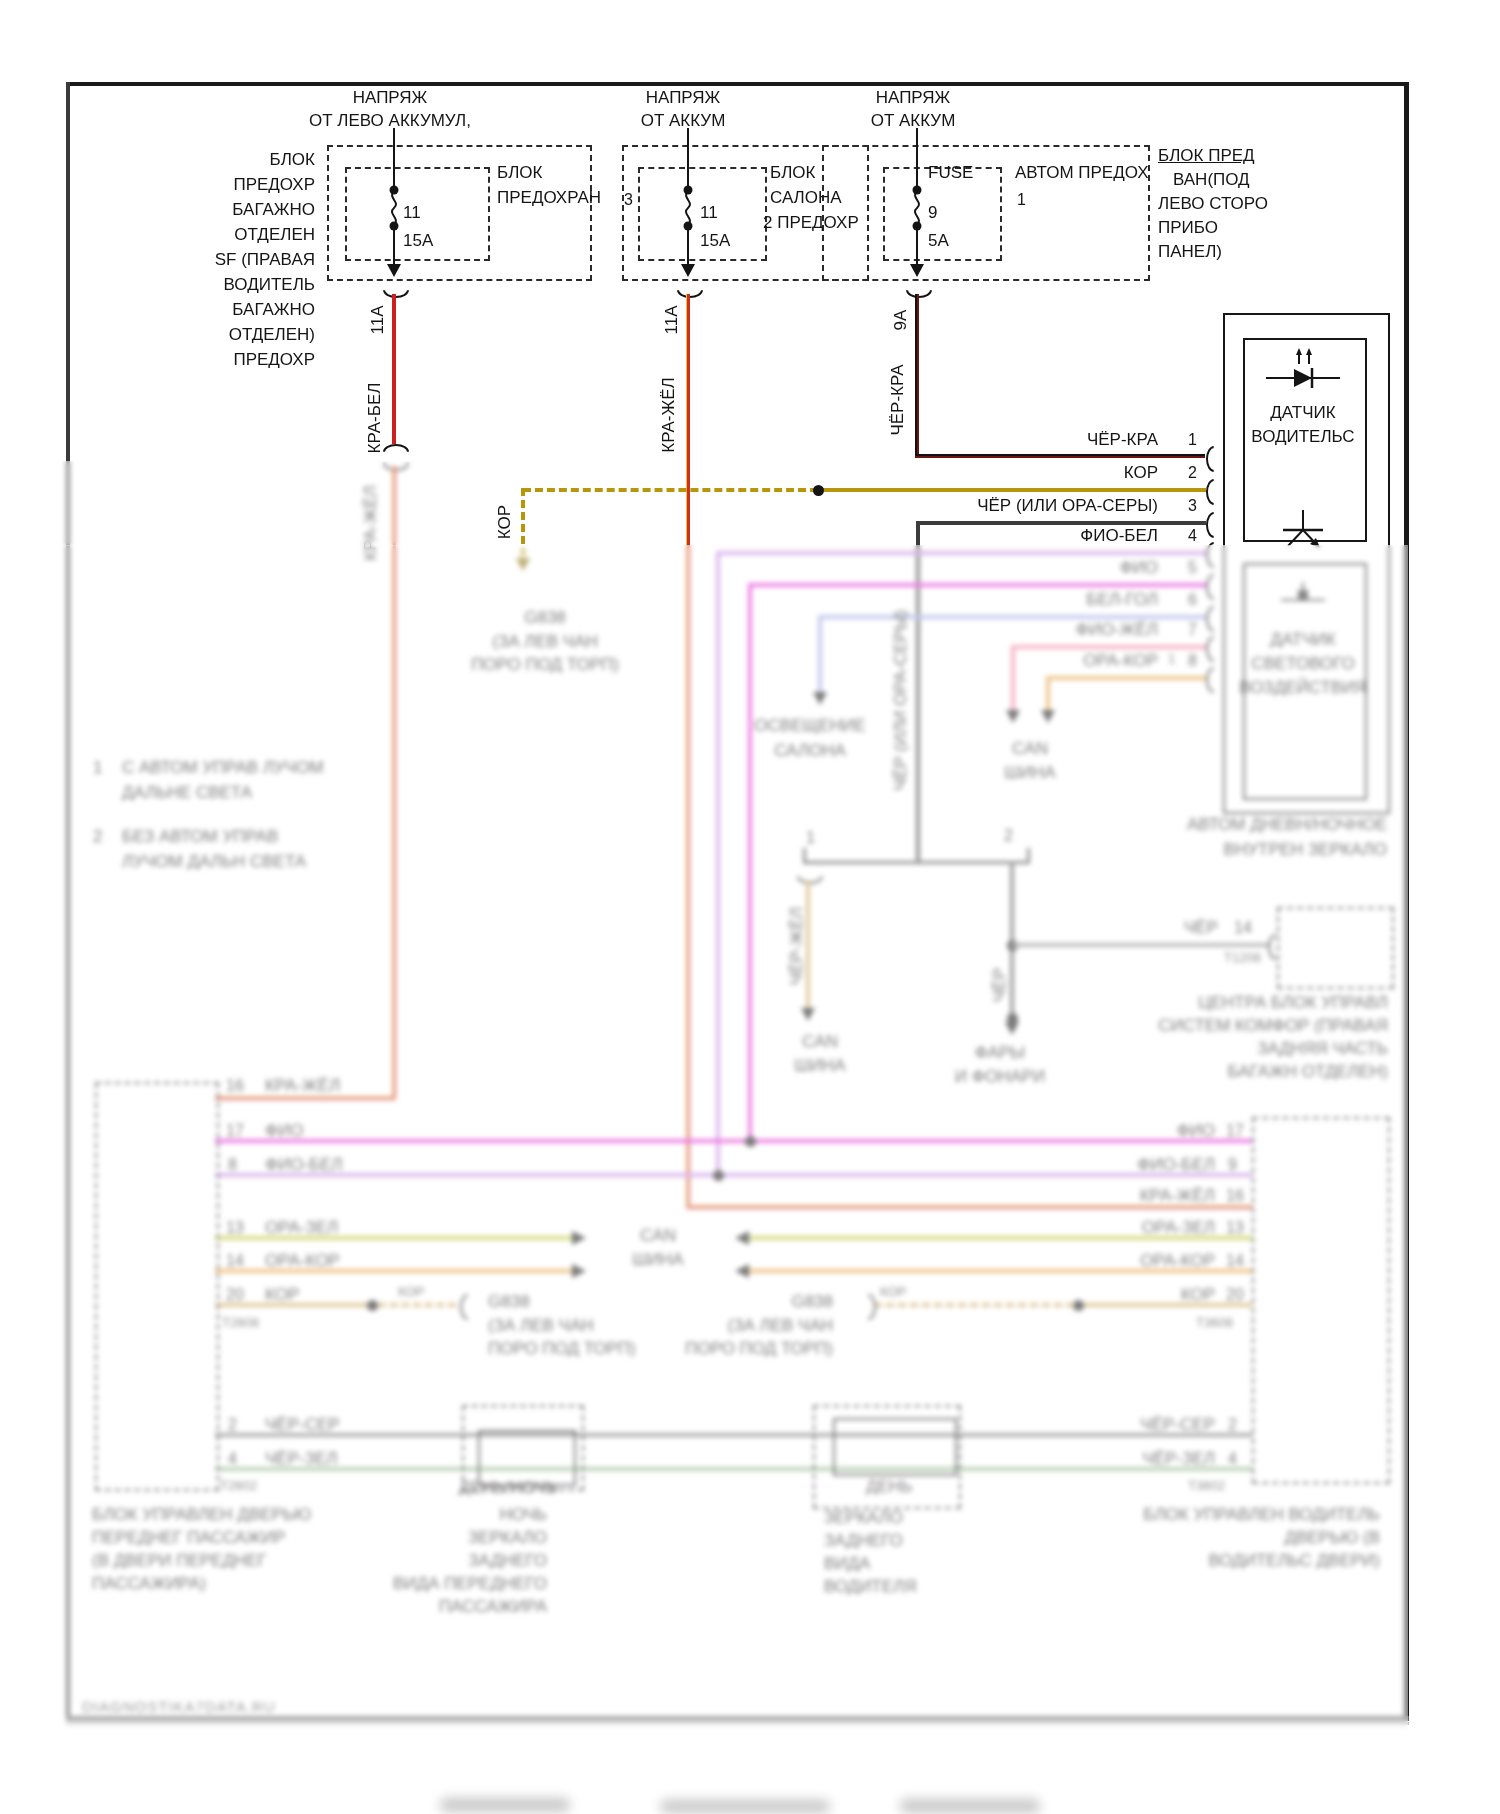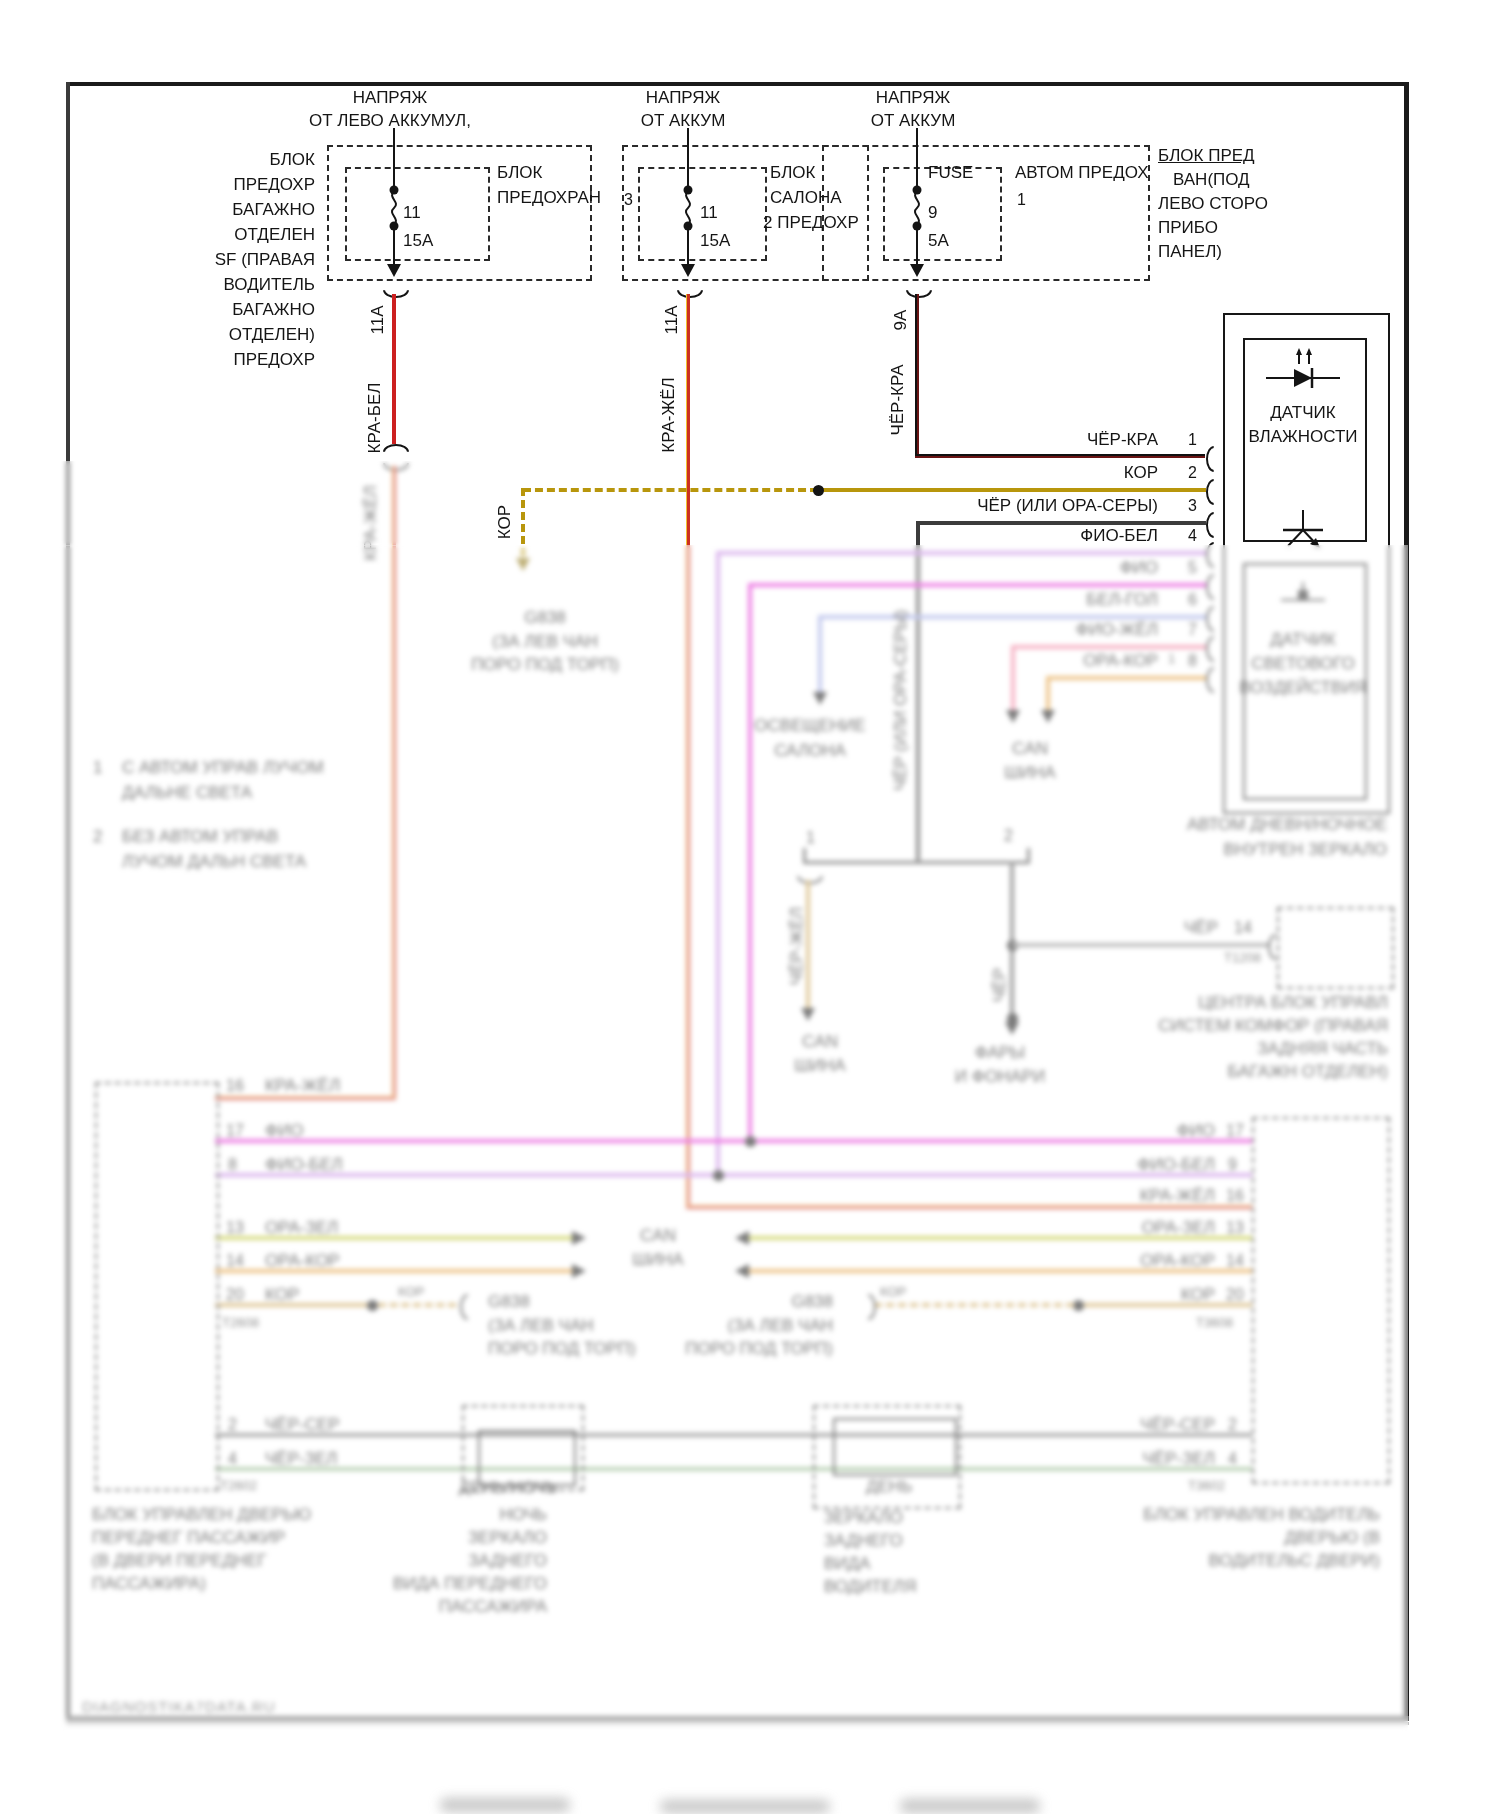--- a/index.html
+++ b/index.html
@@ -189,21 +189,21 @@
   <svg style="position:absolute;left:1266px;top:348px;" width="74" height="42" viewBox="0 0 74 42">
     <line x1="0" y1="30" x2="74" y2="30" stroke="#141414" stroke-width="2"></line>
     <polygon points="28,21 28,39 46,30" fill="#141414"></polygon>
     <line x1="46" y1="20" x2="46" y2="40" stroke="#141414" stroke-width="2.5"></line>
     <line x1="33" y1="16" x2="33" y2="4" stroke="#141414" stroke-width="2"></line>
       <polygon points="33,0 30,7 36,7" fill="#141414"></polygon>
     <line x1="43" y1="16" x2="43" y2="4" stroke="#141414" stroke-width="2"></line>
       <polygon points="43,0 40,7 46,7" fill="#141414"></polygon>
   </svg>
   <div class="lb ctr" style="left:1303px;top:403px;">ДАТЧИК</div>
-  <div class="lb ctr" style="left:1303px;top:427px;">ВЛАЖНОСТИ</div>
+  <div class="lb ctr" style="left:1303px;top:427px;">ВОДИТЕЛЬС</div>
   <svg style="position:absolute;left:1276px;top:508px;" width="54" height="46" viewBox="0 0 54 46">
     <line x1="27" y1="2" x2="27" y2="22" stroke="#141414" stroke-width="2"></line>
     <line x1="7" y1="22" x2="47" y2="22" stroke="#141414" stroke-width="2.5"></line>
     <line x1="27" y1="22" x2="42" y2="38" stroke="#141414" stroke-width="2"></line>
     <polygon points="44,40 34,36 40,30" fill="#141414"></polygon>
     <line x1="27" y1="22" x2="12" y2="38" stroke="#141414" stroke-width="2"></line>
   </svg>
   <div class="sbox" style="left:1243px;top:563px;width:120px;height:233px;border-width:2px;"></div>
   <svg style="position:absolute;left:1281px;top:580px;" width="44" height="30" viewBox="0 0 44 30">
     <line x1="0" y1="20" x2="44" y2="20" stroke="#2a2a2a" stroke-width="2"></line>

